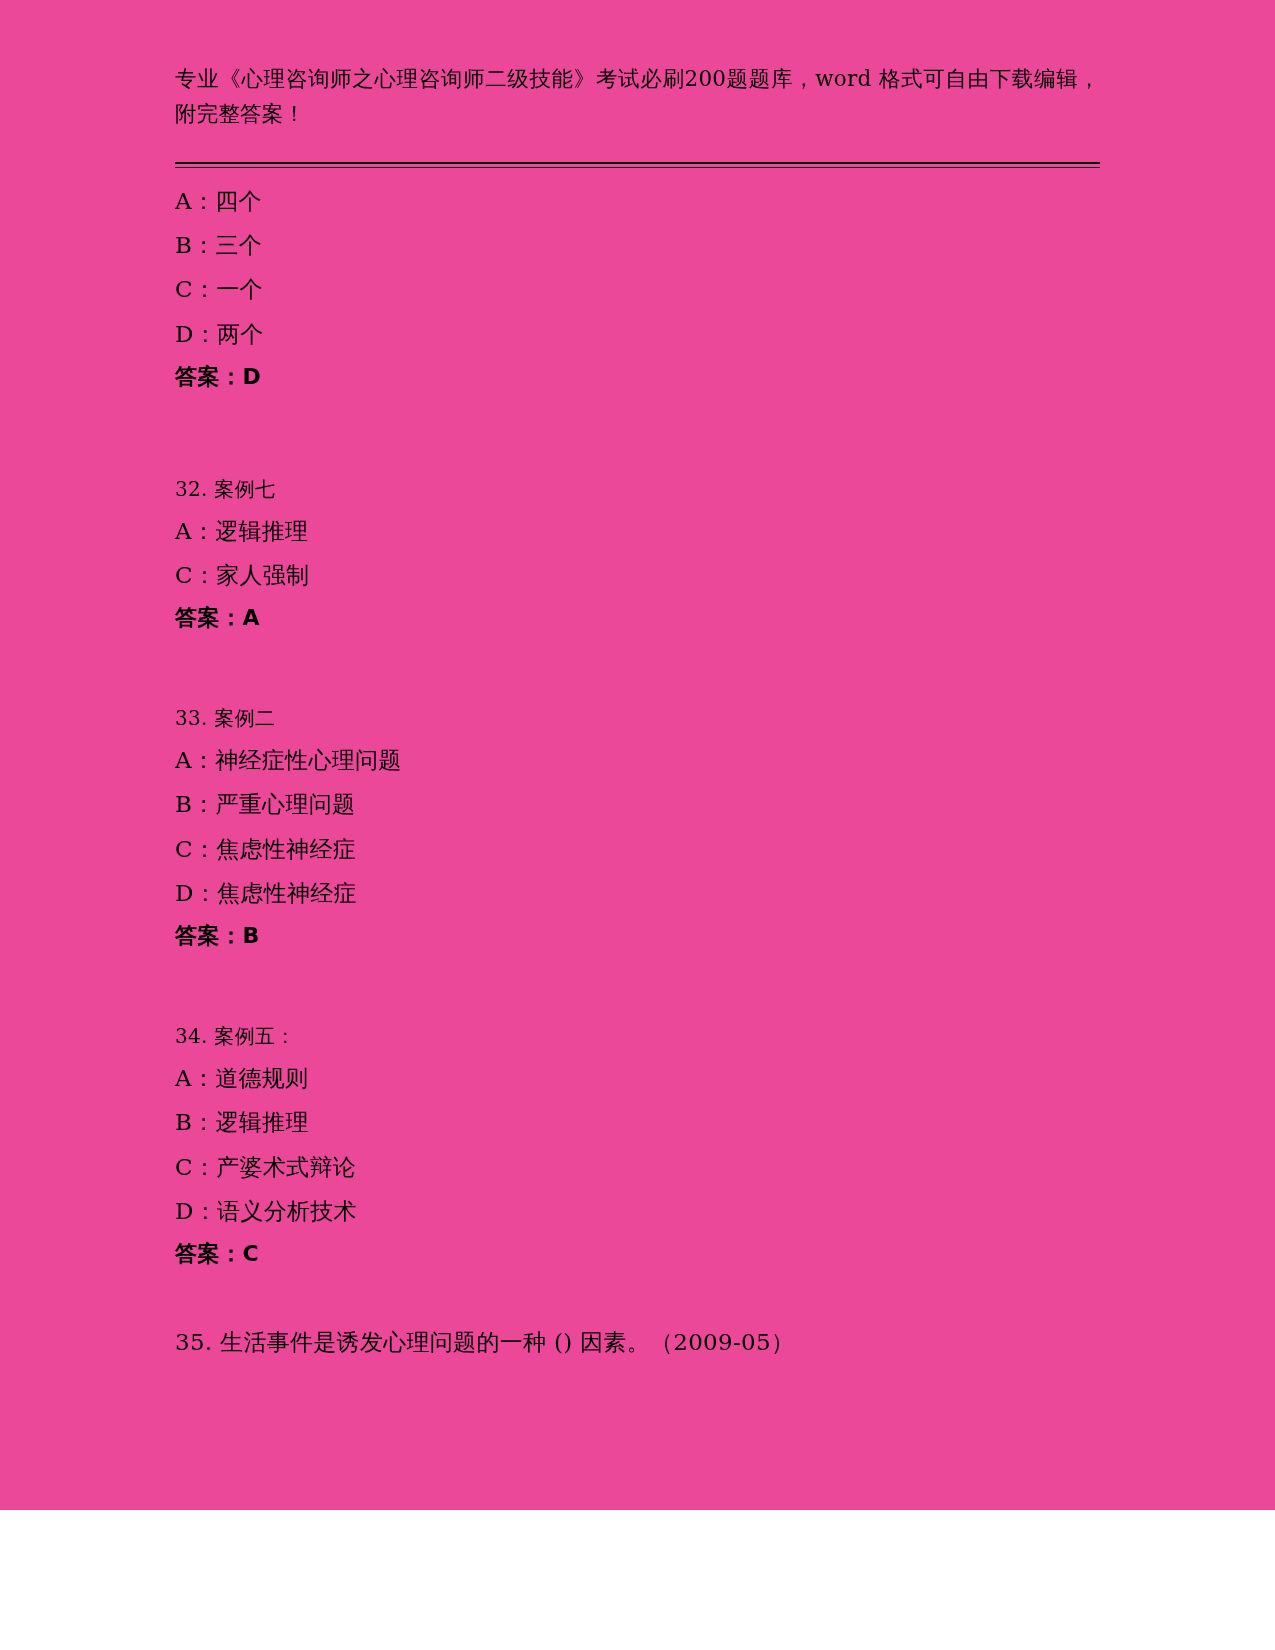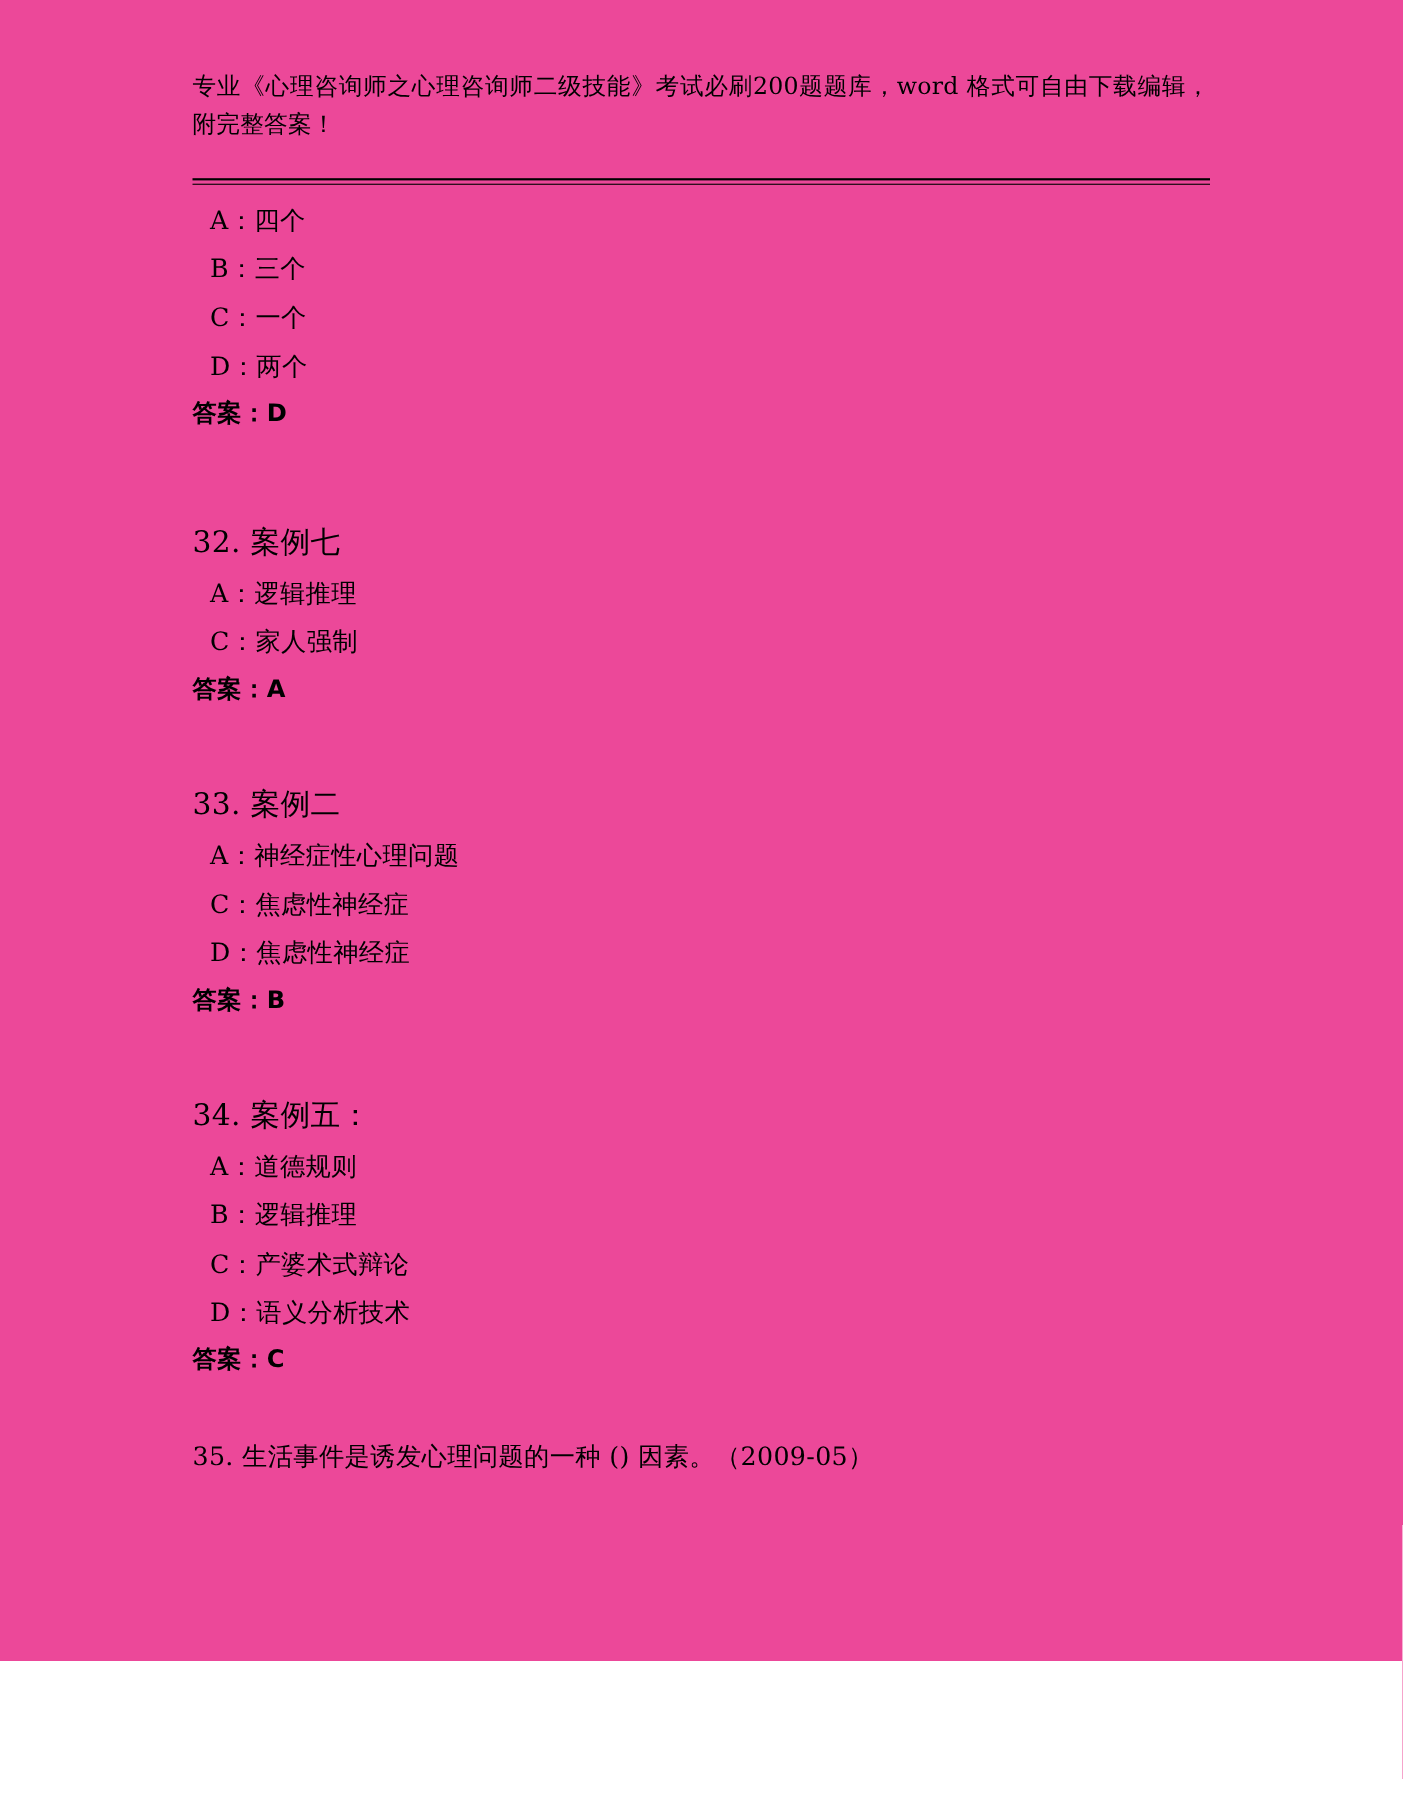--- a/index.html
+++ b/index.html
@@ -39,29 +39,29 @@
     height: 3px;
     box-sizing: content-box;
   }
   .qblock {
     margin-top: 26px;
   }
   .qblock.first {
     margin-top: 18px;
   }
   .qtitle {
-    font-size: 27px;
+    font-size: 20px;
     line-height: 1.30;
     margin-bottom: 14px;
     letter-spacing: 0.3px;
   }
   .opt {
     font-size: 23px;
     line-height: 1.32;
-    margin: 0 0 14px 16px;
+    margin: 0 0 14px 0;
     letter-spacing: 0.3px;
     white-space: pre;
   }
   .answer {
     font-family: "DejaVu Sans", "Liberation Sans", sans-serif;
     font-weight: bold;
     font-size: 22px;
     line-height: 1.3;
     margin-top: 6px;
     letter-spacing: 0.5px;
@@ -99,20 +99,21 @@
       <div class="opt">A：逻辑推理</div>
       <div class="opt">C：家人强制</div>
       <div class="answer">答案：A</div>
     </div>
 
     <div class="gap-md"></div>
 
     <div class="qblock">
       <div class="qtitle">33. 案例二</div>
       <div class="opt">A：神经症性心理问题</div>
+      <div class="opt">B：严重心理问题</div>
       <div class="opt">C：焦虑性神经症</div>
       <div class="opt">D：焦虑性神经症</div>
       <div class="answer">答案：B</div>
     </div>
 
     <div class="gap-md"></div>
 
     <div class="qblock">
       <div class="qtitle">34. 案例五：</div>
       <div class="opt">A：道德规则</div>

